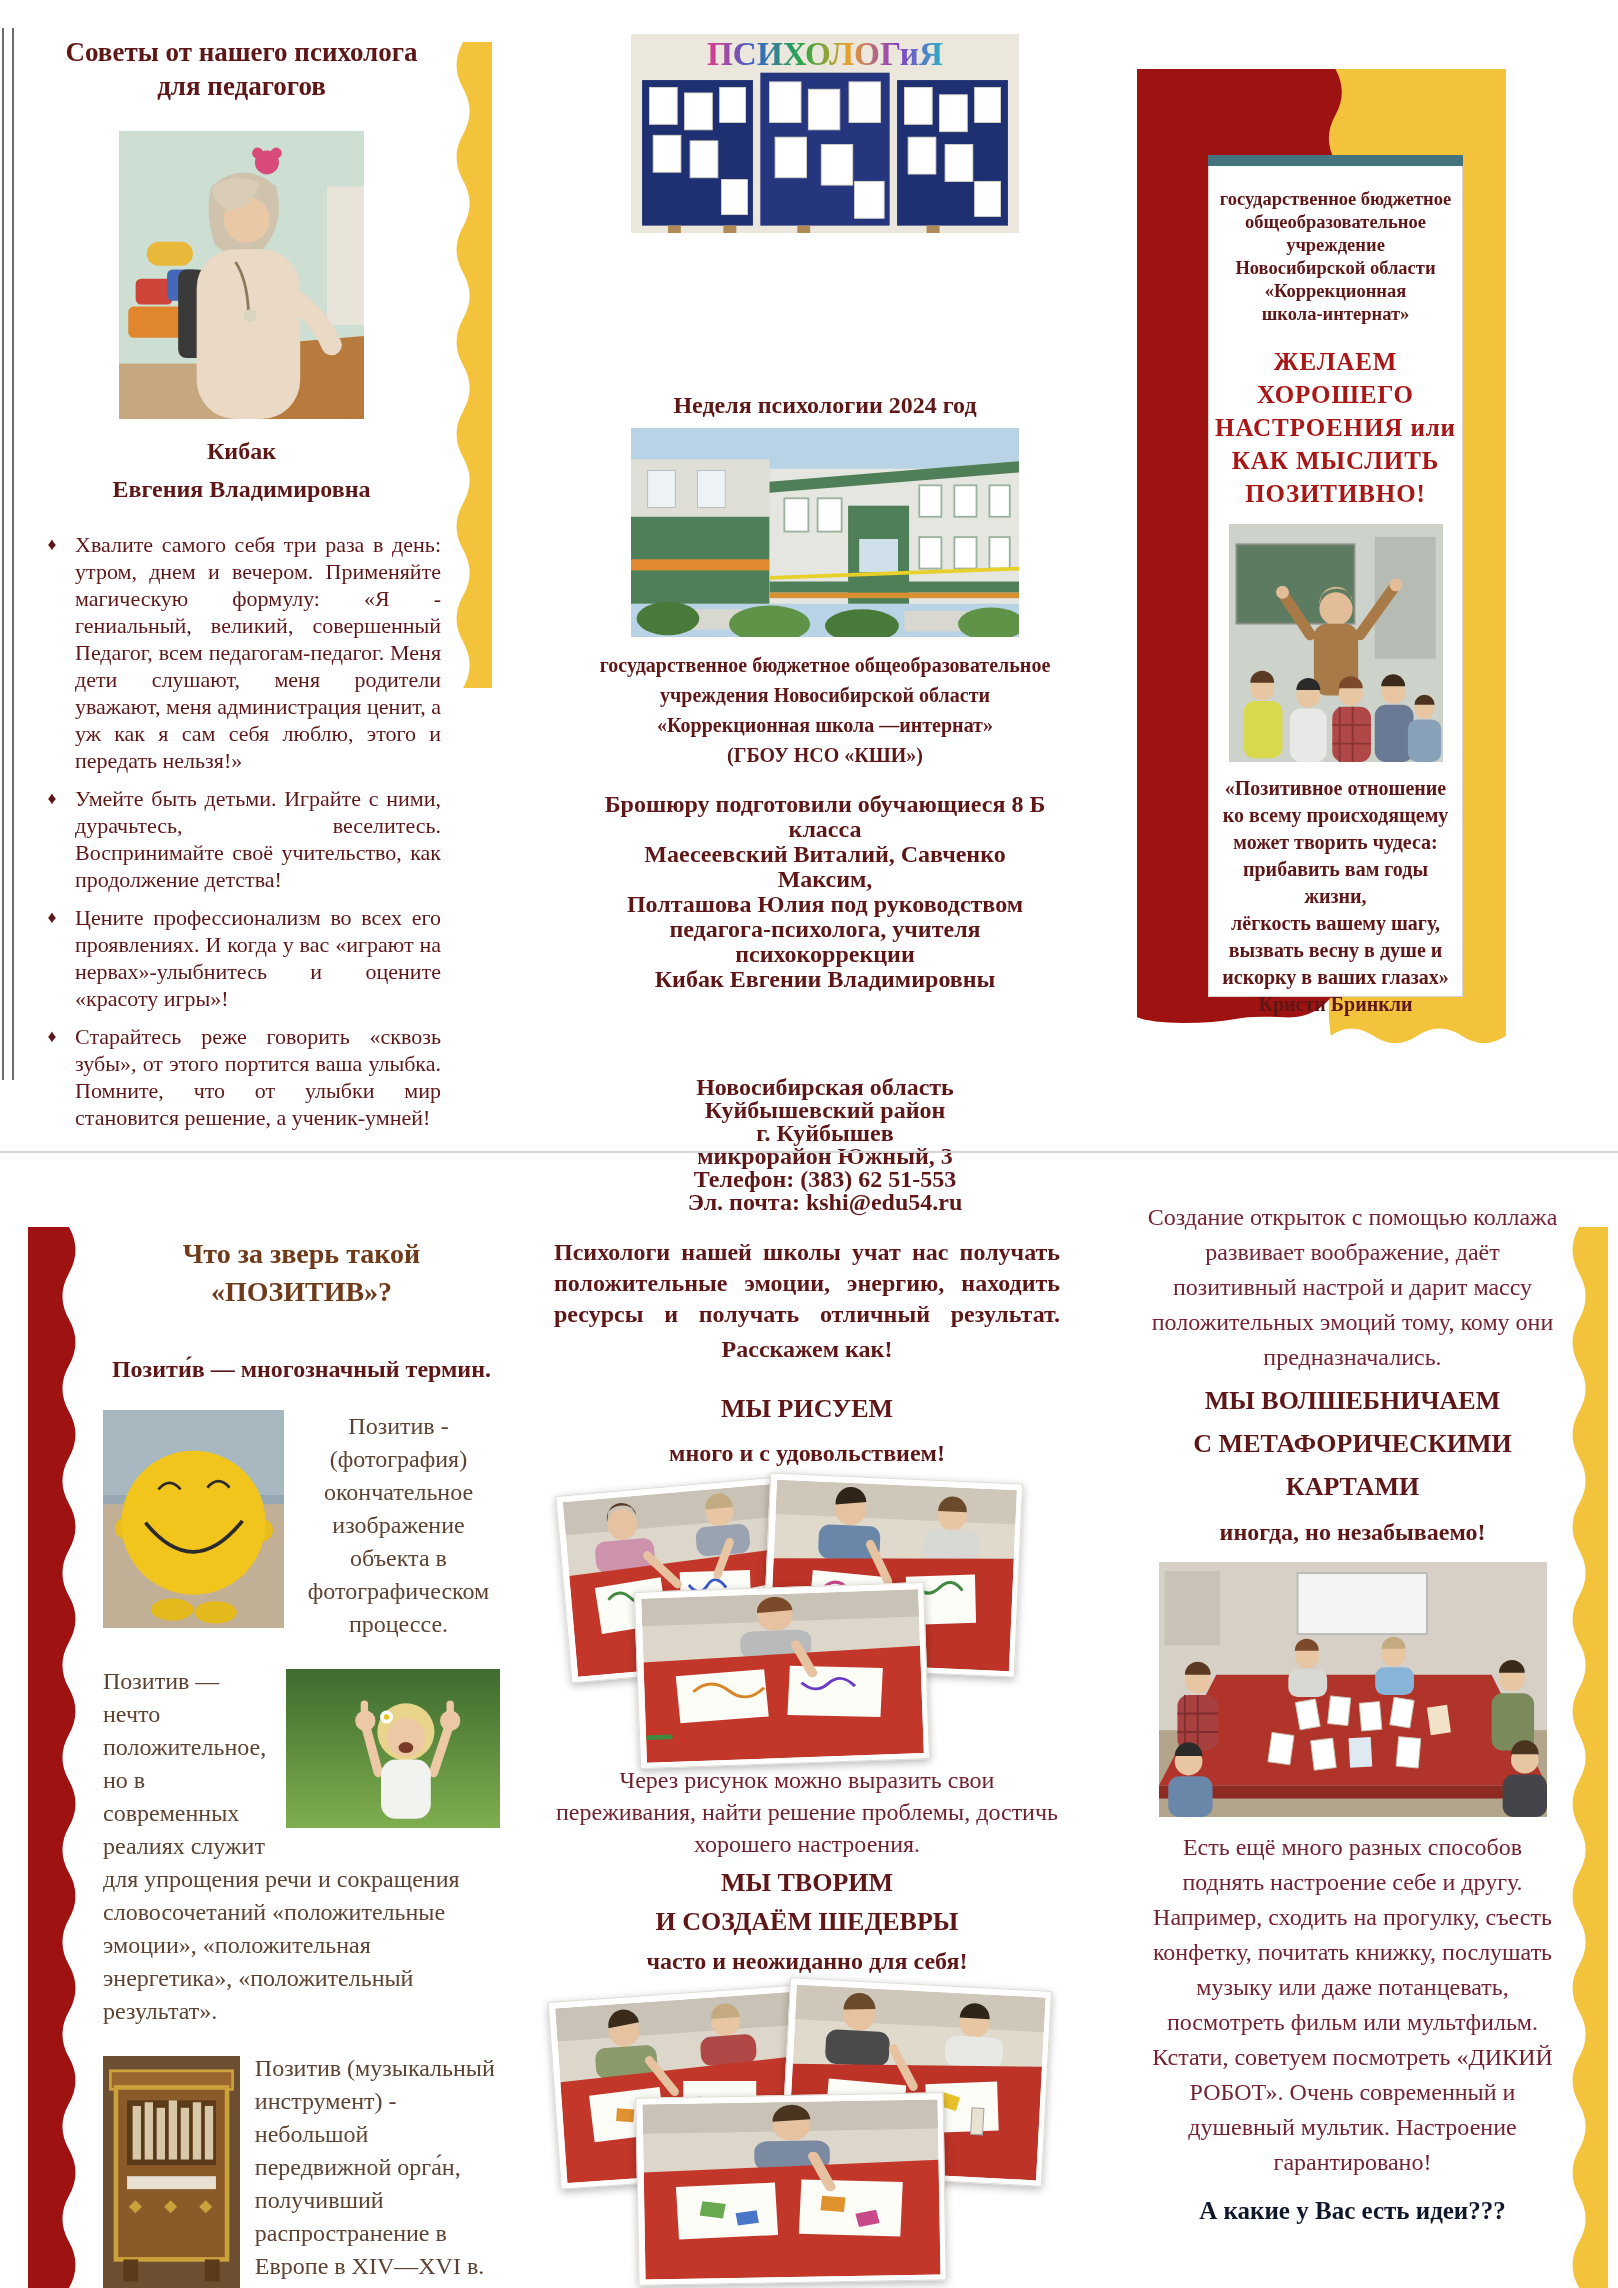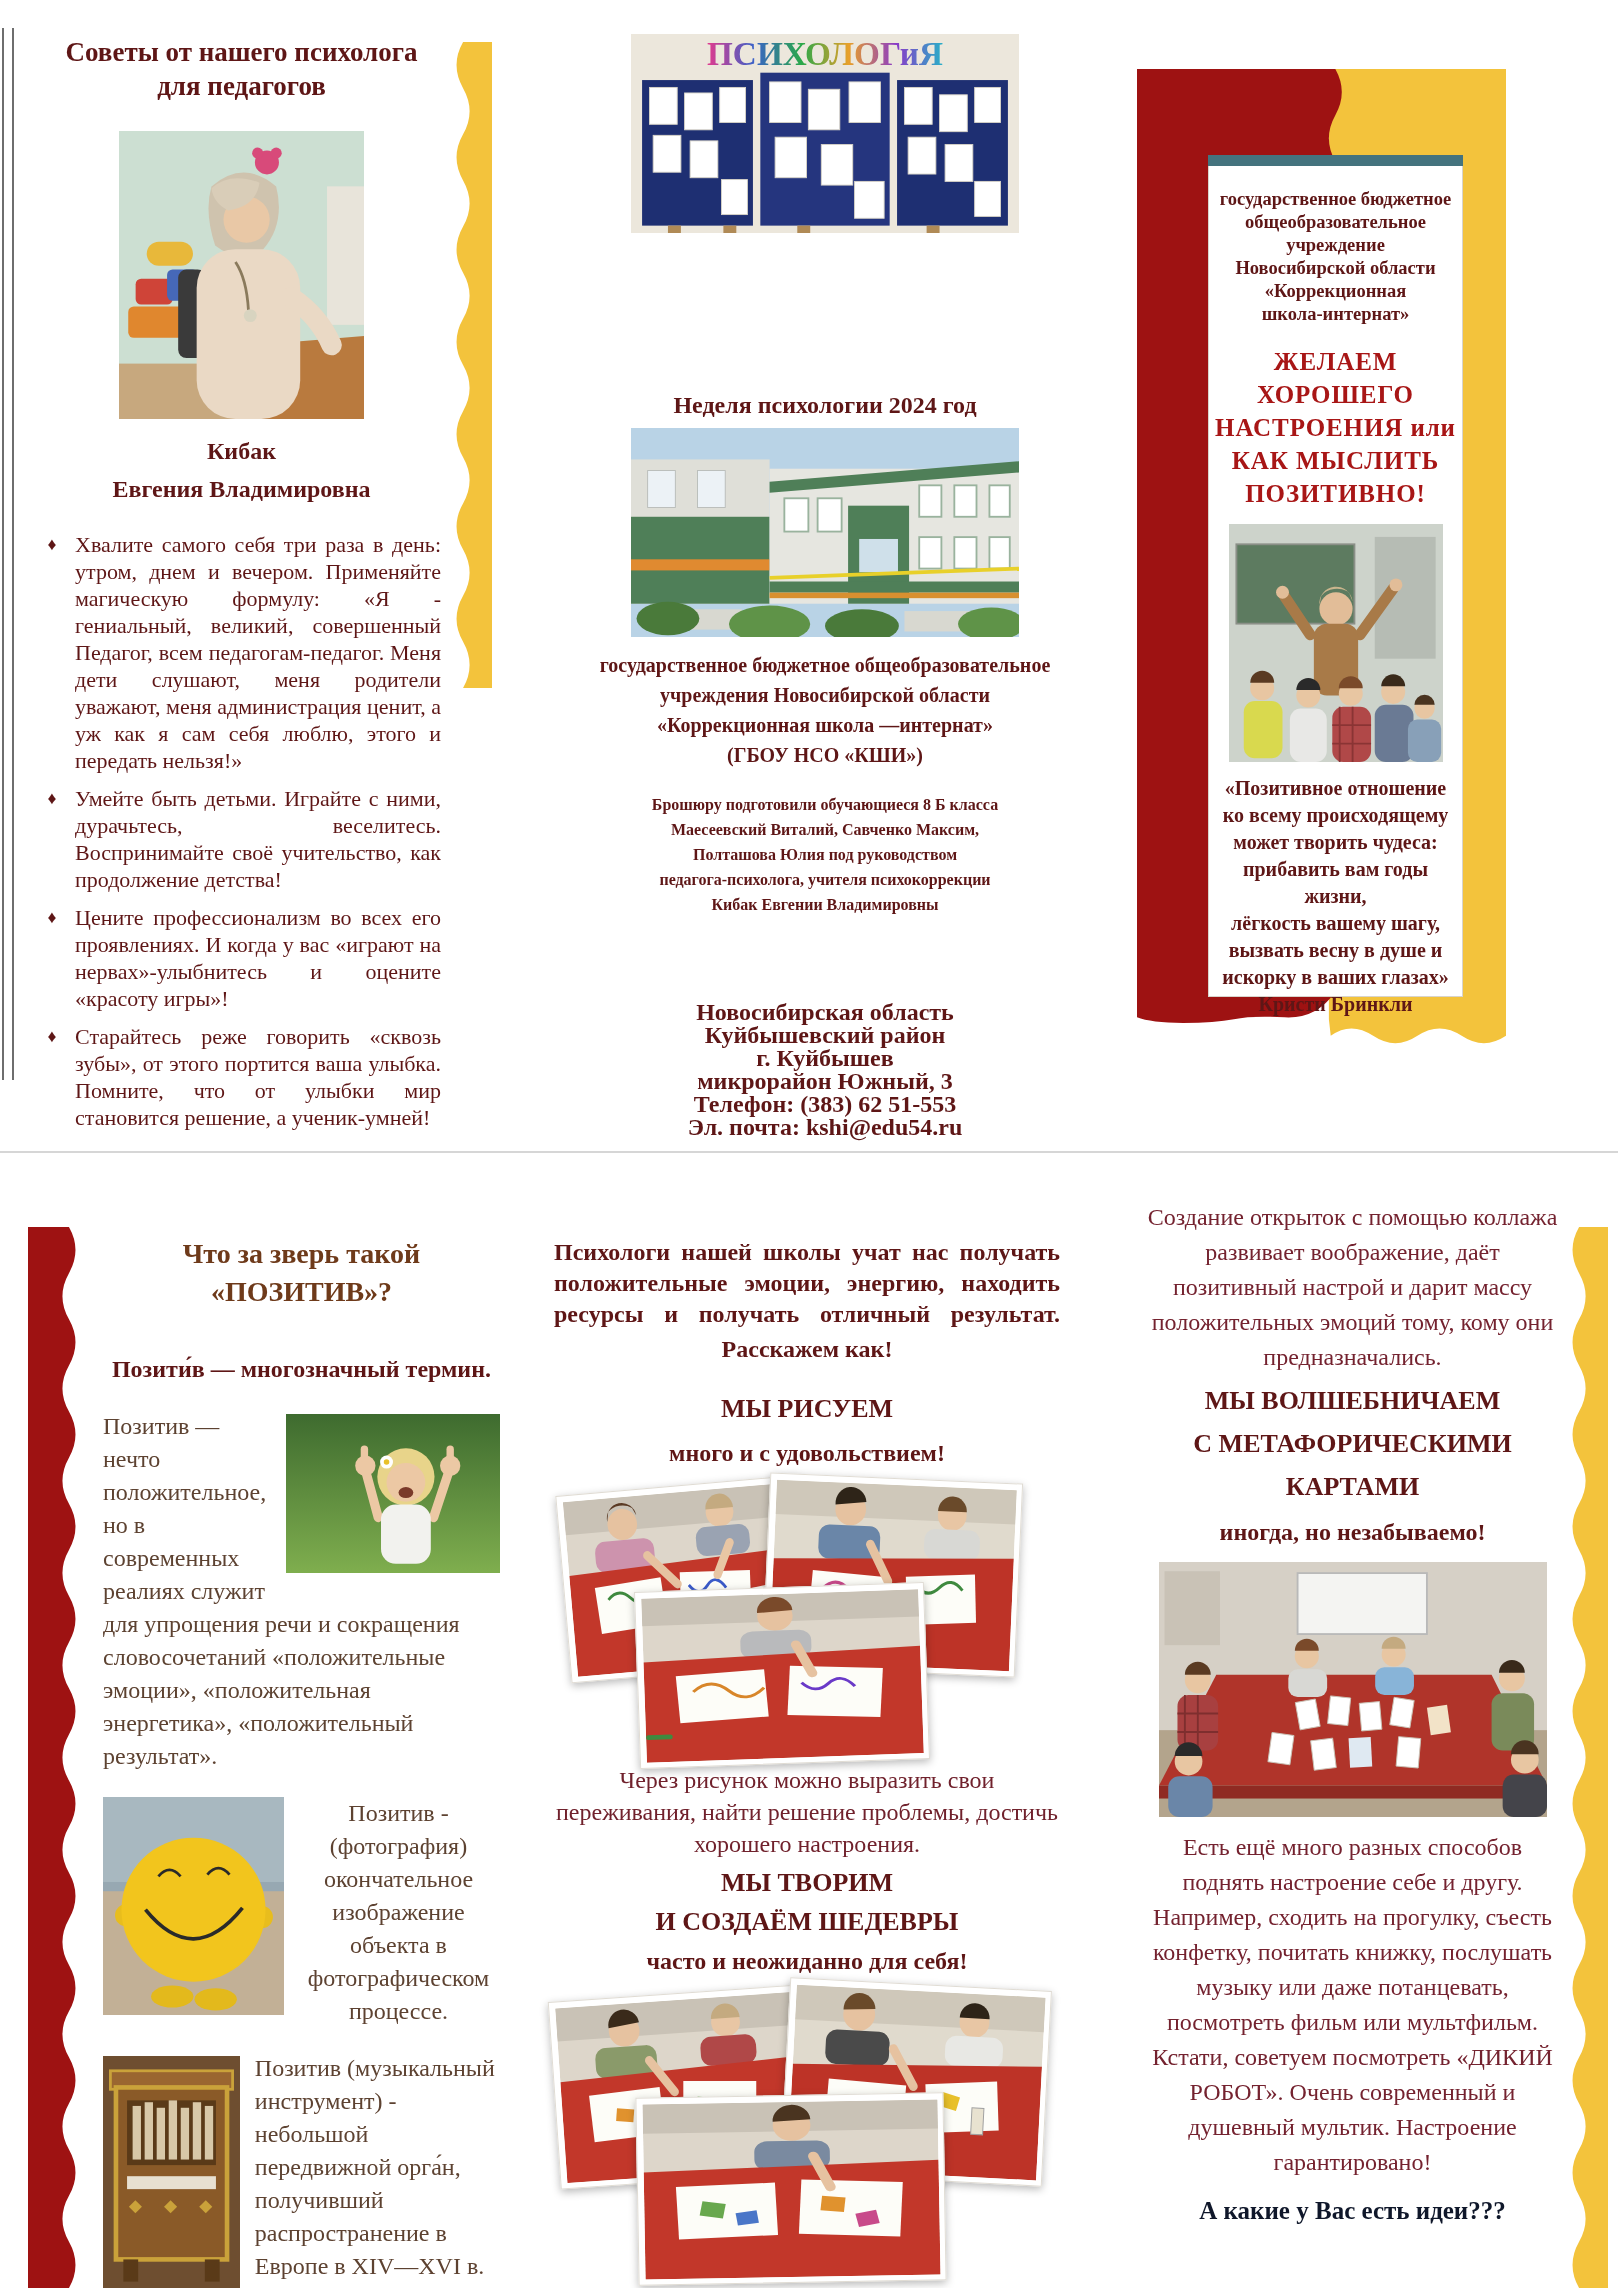--- a/index.html
+++ b/index.html
@@ -23,21 +23,21 @@
           font-size:22px;line-height:27px;}
   .bullet .mk{position:absolute;left:5.5px;top:0.9px;font-size:17.5px;}
 
   .p1-divider{position:absolute;left:450px;top:42px;width:42px;height:646px;}
 
   .p1c2{position:absolute;left:598px;top:34px;width:454px;text-align:center;}
   .photo-week{width:388px;height:199px;margin:0 auto;}
   .p1-caption{margin-top:159px;font-size:24px;font-weight:bold;}
   .photo-school{width:388px;height:209px;margin:9.2px auto 0;}
   .p1-org{margin-top:13px;font-size:20px;font-weight:bold;line-height:30px;}
-  .p1-credits{margin-top:22px;font-size:16px;font-weight:bold;line-height:25px;}
+  .p1-credits{margin-top:22px;font-size:24px;font-weight:bold;line-height:25px;}
   .p1-address{margin-top:84px;font-size:24px;font-weight:bold;line-height:23px;}
 
   .p1r{position:absolute;left:1137px;top:69px;width:369px;height:1024px;}
   .p1r-bg{position:absolute;left:0;top:0;width:369px;height:1024px;}
   .card{position:absolute;left:71px;top:86px;width:255px;height:842px;background:#fff;
         border:0.9px solid #d8d4cc;border-top:none;box-sizing:border-box;}
   .card-teal{height:11px;background:#44737e;margin:0 -0.9px;}
   .card-org{margin:22px 7.4px 0;font-size:18.5px;font-weight:bold;line-height:23px;text-align:center;}
   .card-title{margin:18.5px 3.7px 0;font-size:25px;font-weight:bold;line-height:33px;text-align:center;
               color:#a81616;letter-spacing:0.9px;}
@@ -333,20 +333,39 @@
       <svg viewBox="0 0 45 1150" preserveAspectRatio="none" style="display:block;width:100%;height:100%">
         <path fill="#f3c33c" d="M14,0 q-14,25 0,50 t0,50 t0,50 t0,50 t0,50 t0,50 t0,50 t0,50 t0,50 t0,50 t0,50 t0,50 t0,50 t0,50 t0,50 t0,50 t0,50 t0,50 t0,50 t0,50 t0,50 t0,50 t0,50 L45,1150 L45,0 Z"></path>
       </svg>
     </div>
 
     <div class="p2c1">
       <div class="p2-title prel">Что за зверь такой
 «ПОЗИТИВ»?</div>
       <div class="p2-term">Позити́в — многозначный термин.</div>
 
+      <div class="blk blk1">
+        <div class="photo ph-smiley">
+          <svg viewBox="0 0 196 236" preserveAspectRatio="none">
+            <rect width="196" height="100" fill="#a8b8c0"></rect>
+            <rect y="100" width="196" height="136" fill="#c2b096"></rect>
+            <rect y="92" width="196" height="10" fill="#97a8b2"></rect>
+            <ellipse cx="75" cy="216" rx="23" ry="12" fill="#e3b91c"></ellipse>
+            <ellipse cx="122" cy="219" rx="23" ry="12" fill="#e3b91c"></ellipse>
+            <circle cx="25" cy="128" r="12" fill="#e8bd1d"></circle>
+              <circle cx="172" cy="130" r="12" fill="#e8bd1d"></circle>
+            <circle cx="98" cy="122" r="78" fill="#f2c51d"></circle>
+            <path d="M46,122 Q98,186 151,120" stroke="#2a2a2a" stroke-width="4" fill="none"></path>
+            <path d="M60,86 q12,-14 24,0" stroke="#2a2a2a" stroke-width="3" fill="none"></path>
+            <path d="M113,84 q12,-14 24,0" stroke="#2a2a2a" stroke-width="3" fill="none"></path>
+          </svg>
+        </div>
+        <p>Позитив - (фотография) окончательное изображение объекта в фотографическом процессе.</p>
+      </div>
+
       <div class="blk">
         <div class="photo ph-girl">
           <svg viewBox="0 0 232 172" preserveAspectRatio="none">
             <defs>
               <linearGradient id="gg1" x1="0" y1="0" x2="0" y2="1">
                 <stop offset="0" stop-color="#3e6b2f"></stop>
                   <stop offset="1" stop-color="#7fae4e"></stop>
               </linearGradient>
             </defs>
             <rect width="232" height="172" fill="url(#gg1)"></rect>
@@ -358,39 +377,20 @@
               <rect x="174" y="34" width="8" height="18" rx="4" fill="#ecc8a4"></rect>
             <circle cx="130" cy="68" r="31" fill="#e8d48a"></circle>
             <circle cx="130" cy="74" r="21" fill="#ecc8a4"></circle>
             <ellipse cx="130" cy="85" rx="8" ry="6" fill="#7a3a2a"></ellipse>
             <circle cx="109" cy="52" r="7" fill="#ffffff"></circle>
               <circle cx="109" cy="52" r="3" fill="#e8c02a"></circle>
             <rect x="103" y="98" width="54" height="64" rx="16" fill="#f2f2ee"></rect>
           </svg>
         </div>
         <p>Позитив — нечто положительное, но в современных реалиях служит для упрощения речи и сокращения словосочетаний «положительные эмоции», «положительная энергетика», «положительный результат».</p>
-      </div>
-
-      <div class="blk blk1">
-        <div class="photo ph-smiley">
-          <svg viewBox="0 0 196 236" preserveAspectRatio="none">
-            <rect width="196" height="100" fill="#a8b8c0"></rect>
-            <rect y="100" width="196" height="136" fill="#c2b096"></rect>
-            <rect y="92" width="196" height="10" fill="#97a8b2"></rect>
-            <ellipse cx="75" cy="216" rx="23" ry="12" fill="#e3b91c"></ellipse>
-            <ellipse cx="122" cy="219" rx="23" ry="12" fill="#e3b91c"></ellipse>
-            <circle cx="25" cy="128" r="12" fill="#e8bd1d"></circle>
-              <circle cx="172" cy="130" r="12" fill="#e8bd1d"></circle>
-            <circle cx="98" cy="122" r="78" fill="#f2c51d"></circle>
-            <path d="M46,122 Q98,186 151,120" stroke="#2a2a2a" stroke-width="4" fill="none"></path>
-            <path d="M60,86 q12,-14 24,0" stroke="#2a2a2a" stroke-width="3" fill="none"></path>
-            <path d="M113,84 q12,-14 24,0" stroke="#2a2a2a" stroke-width="3" fill="none"></path>
-          </svg>
-        </div>
-        <p>Позитив - (фотография) окончательное изображение объекта в фотографическом процессе.</p>
       </div>
 
       <div class="blk">
         <div class="photo ph-organ">
           <svg viewBox="0 0 148 252" preserveAspectRatio="none">
             <rect width="148" height="252" fill="#6e4e30"></rect>
             <rect x="8" y="16" width="132" height="20" fill="#9a6630" stroke="#caa23a" stroke-width="3"></rect>
             <rect x="14" y="34" width="120" height="186" fill="#8a5a28" stroke="#caa23a" stroke-width="5"></rect>
             <rect x="26" y="48" width="96" height="70" fill="#5a3a18"></rect>
             <g fill="#d8c8a8">

